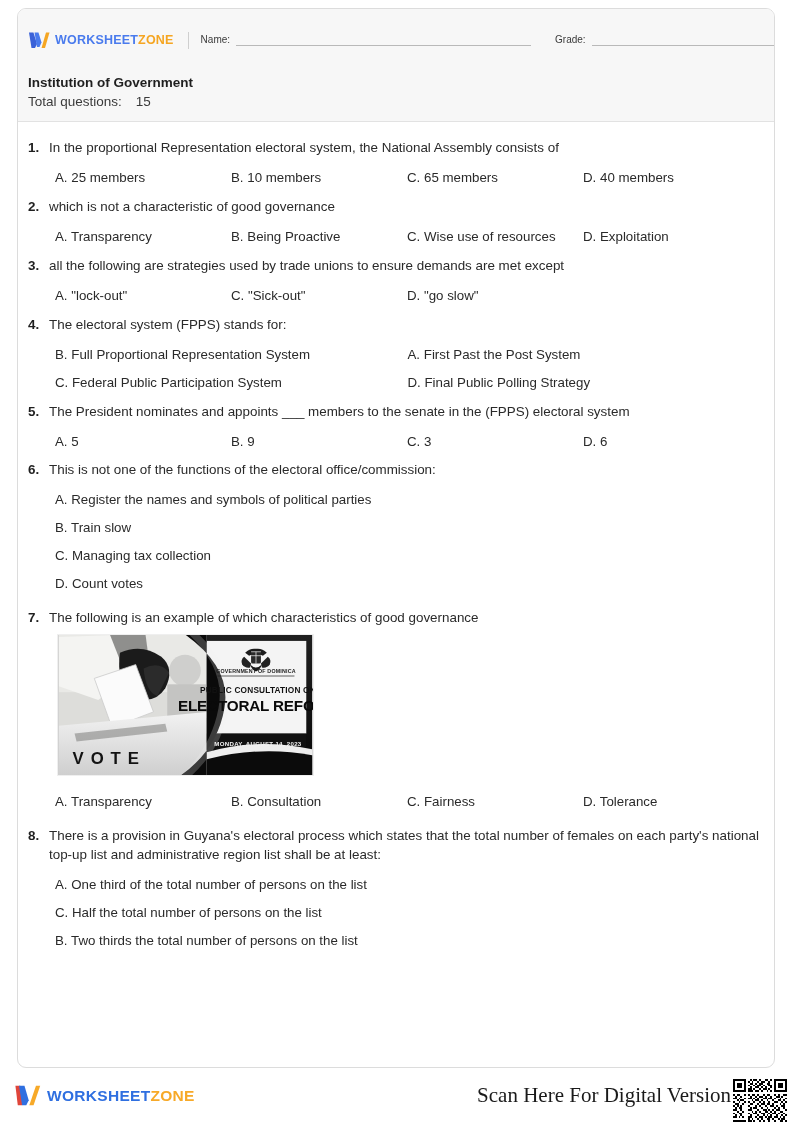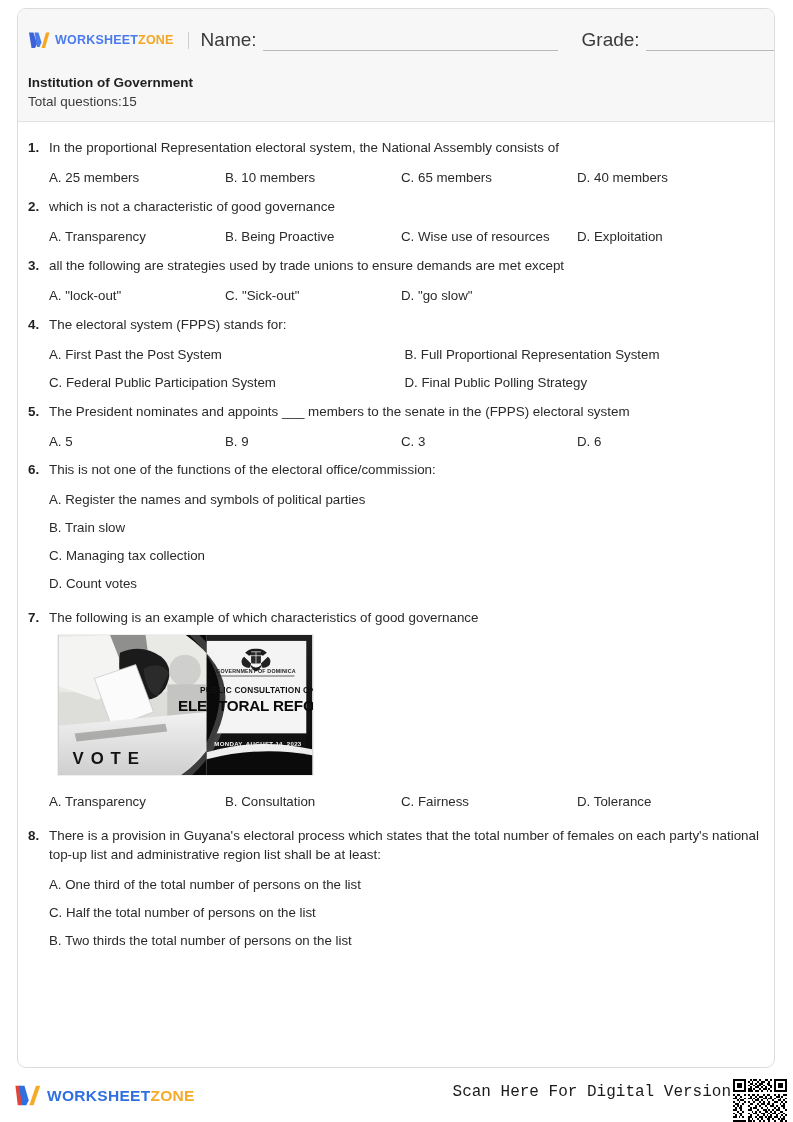--- a/index.html
+++ b/index.html
@@ -62,22 +62,22 @@
 
   .divider-v {
     width: 1px;
     height: 17px;
     background: #cfcfcf;
     margin: 0 12px 0 14px;
     flex: 0 0 auto;
   }
   .field {
     display: flex;
-    align-items: flex-end;
-    font-size: 19px;
+    align-items: flex-start;
+    font-size: 10px;
     color: #3a3a3a;
     white-space: nowrap;
   }
   .field .lbl { flex: 0 0 auto; }
   .field .rule {
     border-bottom: 1px solid #b9b9b9;
     height: 11px;
     margin-left: 6px;
   }
   .field.name { flex: 0 0 auto; }
@@ -89,21 +89,21 @@
     margin: 22px 0 0 10px;
     font-size: 13.5px;
     font-weight: bold;
     color: #1f1f1f;
   }
   .hdr-total {
     margin: 4px 0 0 10px;
     font-size: 13.5px;
     color: #3a3a3a;
   }
-  .hdr-total .q-count { }
+  .hdr-total .q-count { margin-left: 14px; }
 
   
   .qbody {
     padding: 16px 14px 10px 10px;
   }
   .q {
     margin-bottom: 9px;
   }
   .q-line {
     display: flex;
@@ -115,21 +115,21 @@
   }
   .q-num {
     flex: 0 0 21px;
     font-weight: bold;
     text-align: left;
     color: #1f1f1f;
   }
   .q-text { flex: 1 1 auto; }
 
   .opts {
-    margin-left: 21px;
+    margin-left: 27px;
     font-size: 13.3px;
     color: #2a2a2a;
     line-height: 1.42;
   }
   .opts.cols4 { display: flex; }
   .opts.cols4 .opt { flex: 0 0 176px; padding: 9px 0 0 0; }
   .opts.cols4 .opt:last-child { flex: 1 1 auto; }
   .opts.cols2 { display: flex; flex-wrap: wrap; }
   .opts.cols2 .opt { flex: 0 0 50%; padding: 9px 0 0 0; box-sizing: border-box; }
   .opts.stack .opt { padding: 9px 0 0 0; }
@@ -162,23 +162,23 @@
   }
   .footer-logo .logo-mark { width: 27px; height: 23px; }
   .footer-logo .logo-word { font-size: 15.5px; letter-spacing: .3px; }
   .footer-logo .logo-word .ws { color: #2f6fe0; }
   .footer-logo .logo-word .zn { color: #f7a928; }
 
   .scan-text {
     position: absolute;
     right: 62px;
     top: 5px;
-    font-size: 16px;
+    font-size: 21px;
     color: #1a1a1a;
-    font-family: Liberation Mono, monospace;
+    font-family: Liberation Serif, serif;
     white-space: nowrap;
   }
   .qr {
     position: absolute;
     right: 6px;
     top: 1px;
     width: 54px;
     height: 54px;
     display: block;
     image-rendering: pixelated;
@@ -260,22 +260,22 @@
         <div class="opt">D. "go slow"</div>
       </div>
     </div>
 
     <div class="q">
       <div class="q-line">
         <span class="q-num">4.</span>
         <span class="q-text">The electoral system (FPPS) stands for:</span>
       </div>
       <div class="opts cols2">
+        <div class="opt">B. Full Proportional Representation System</div>
         <div class="opt">A. First Past the Post System</div>
-        <div class="opt">B. Full Proportional Representation System</div>
         <div class="opt">C. Federal Public Participation System</div>
         <div class="opt">D. Final Public Polling Strategy</div>
       </div>
     </div>
 
     <div class="q">
       <div class="q-line">
         <span class="q-num">5.</span>
         <span class="q-text">The President nominates and appoints ___ members to the senate in the (FPPS) electoral system</span>
       </div>

